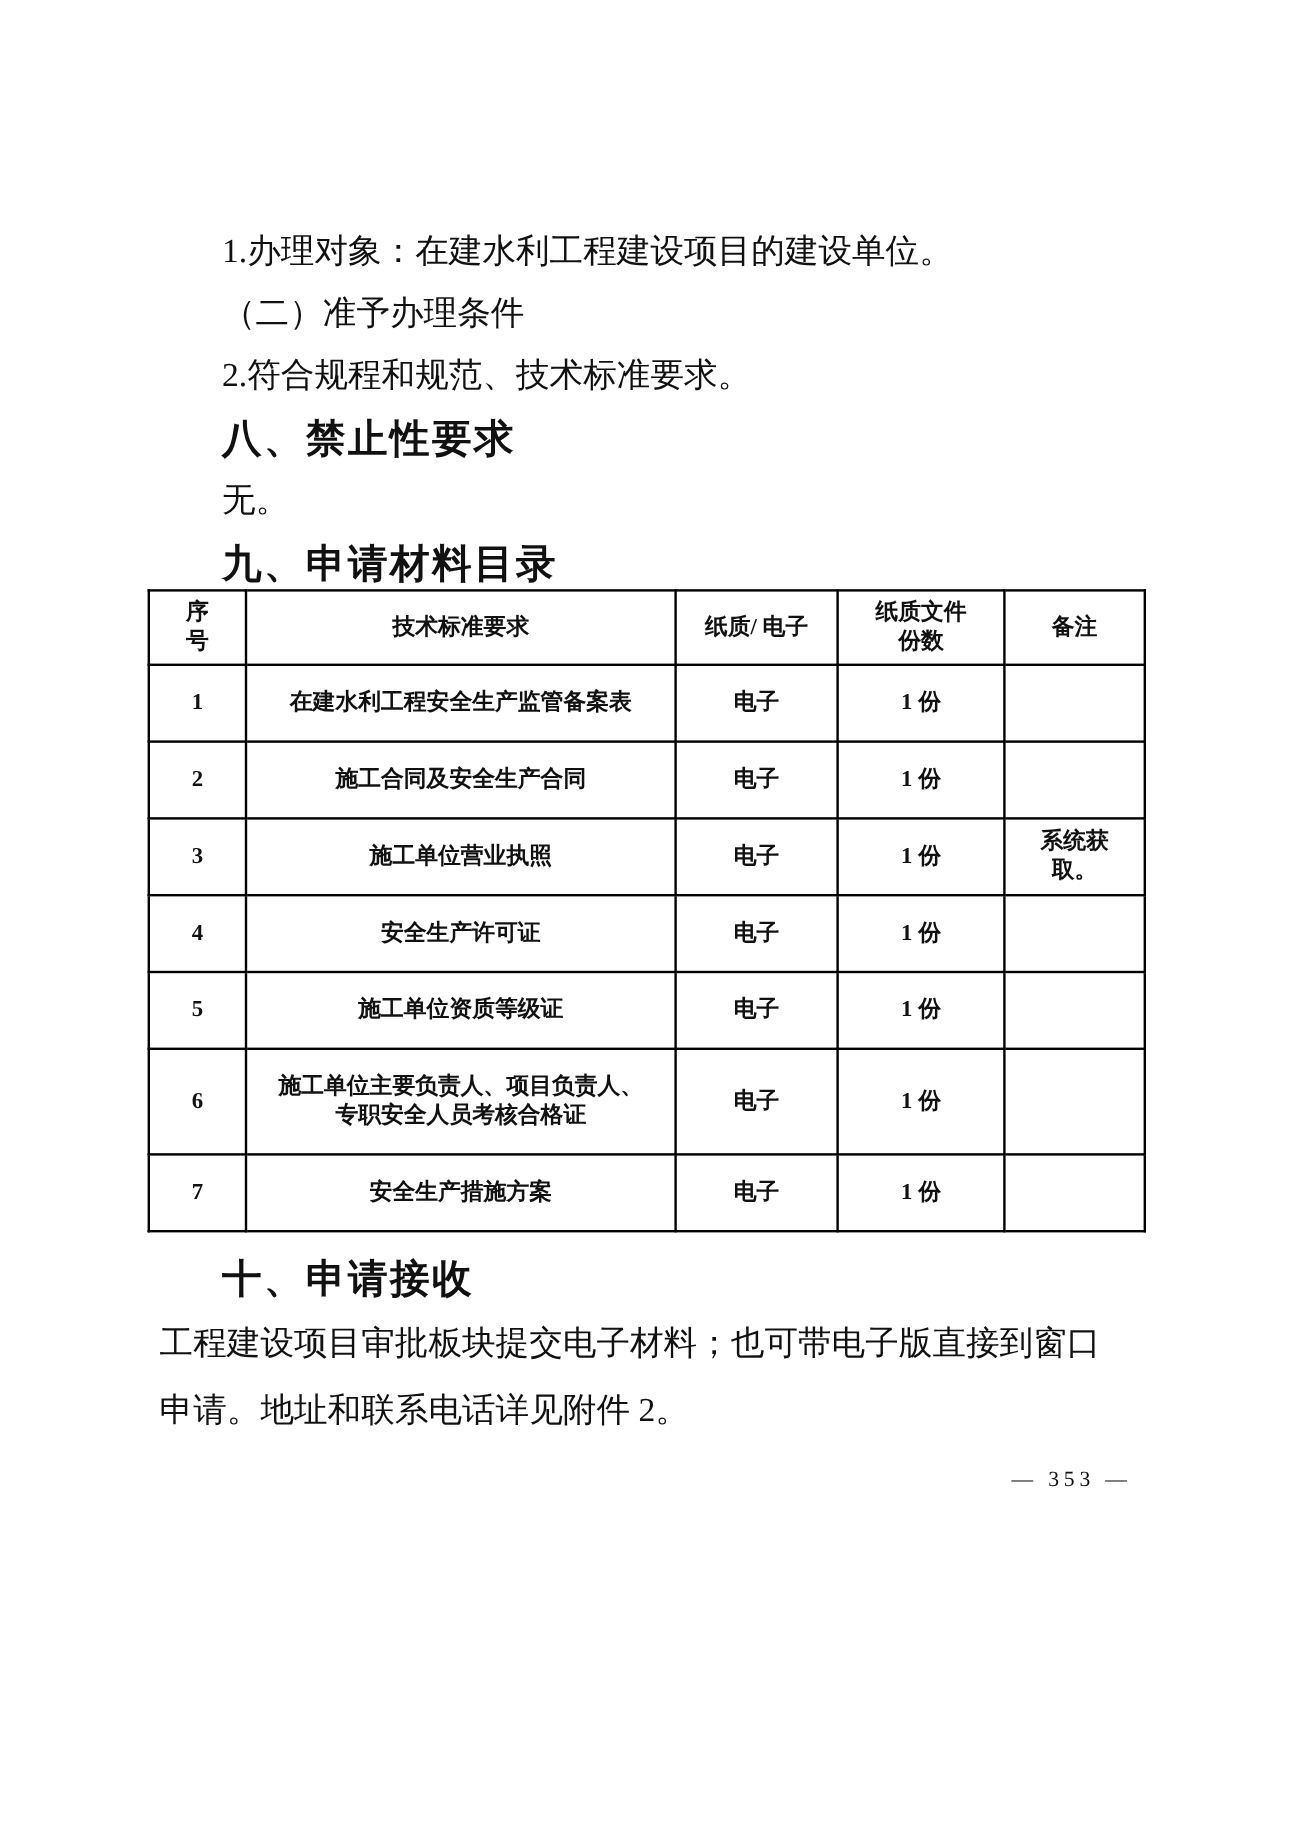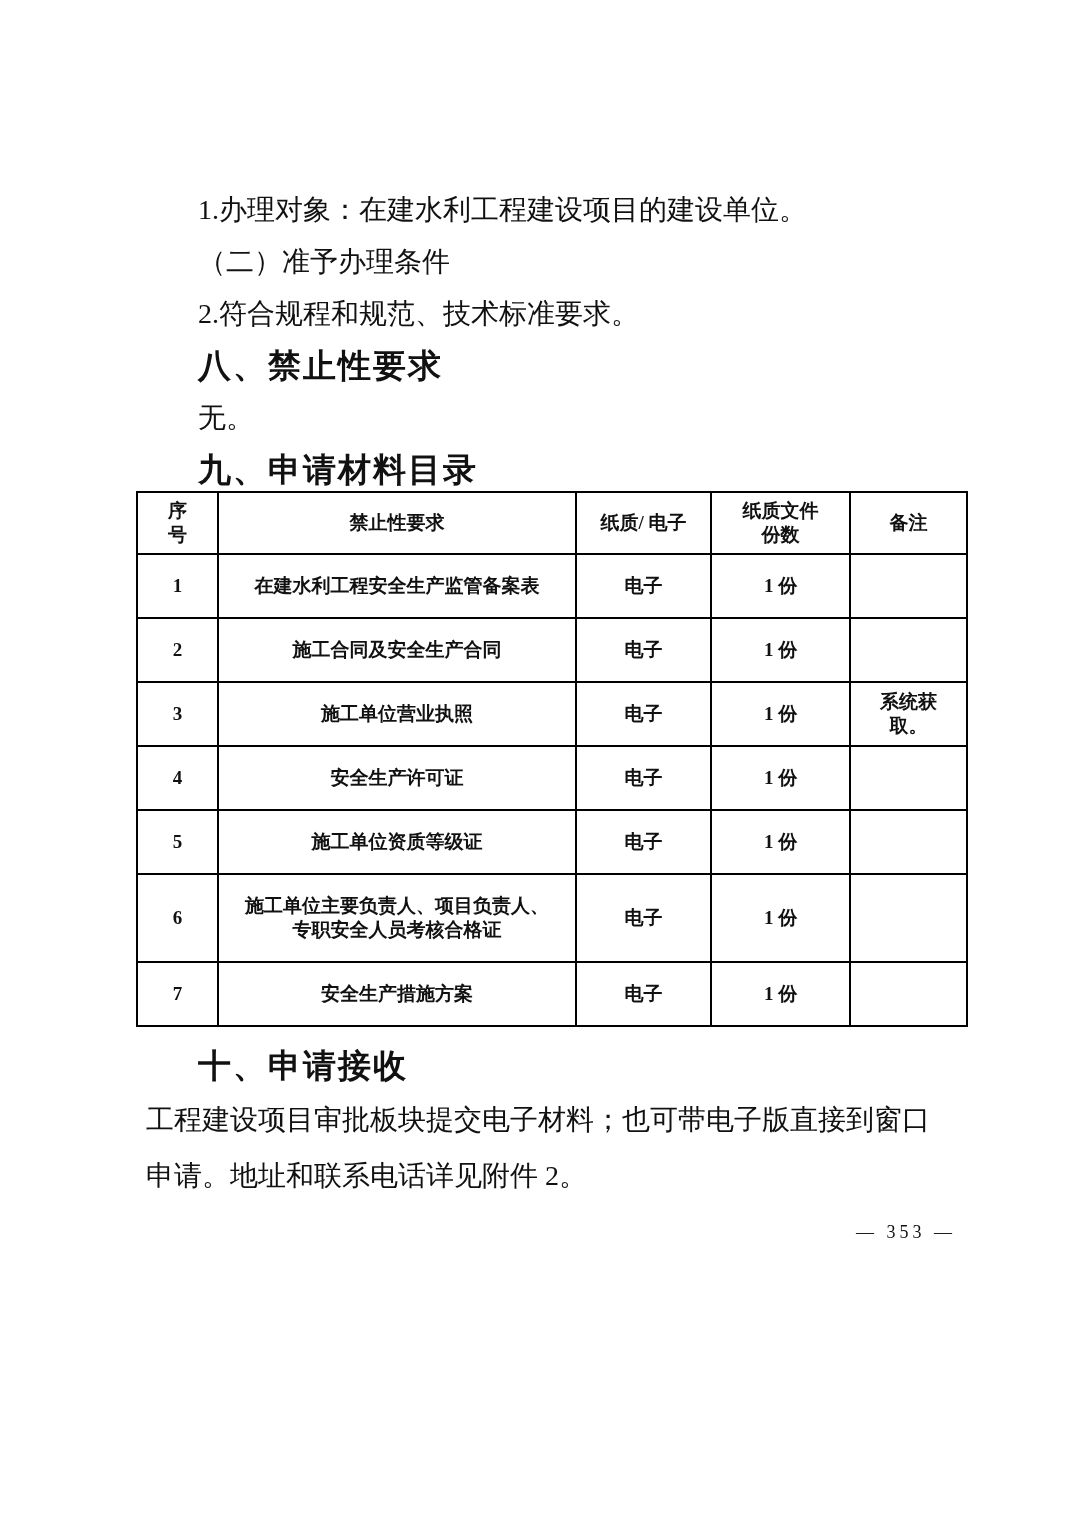--- a/index.html
+++ b/index.html
@@ -13,21 +13,20 @@
     color: #111111;
     font-family: "Liberation Serif", "DejaVu Serif", serif;
     overflow: hidden;
   }
   .content {
     position: absolute;
     left: 133px;
     top: 0;
     width: 822px;
     padding-top: 195px;
-    margin-left: 13px;
   }
   p.body {
     font-size: 28px;
     line-height: 30px;
     margin: 0 0 22px 0;
     white-space: nowrap;
   }
   p.body.indent { text-indent: 52px; }
   h2.heading {
     font-family: "Liberation Sans", "DejaVu Sans", sans-serif;
@@ -89,21 +88,21 @@
       <colgroup>
         <col style="width:81px">
         <col style="width:358px">
         <col style="width:135px">
         <col style="width:139px">
         <col style="width:117px">
       </colgroup>
       <thead>
         <tr>
           <th>序号</th>
-          <th>禁止性要求</th>
+          <th>技术标准要求</th>
           <th>纸质/ 电子</th>
           <th>纸质文件份数</th>
           <th>备注</th>
         </tr>
       </thead>
       <tbody>
         <tr>
           <td>1</td>
           <td>在建水利工程安全生产监管备案表</td>
           <td>电子</td>

